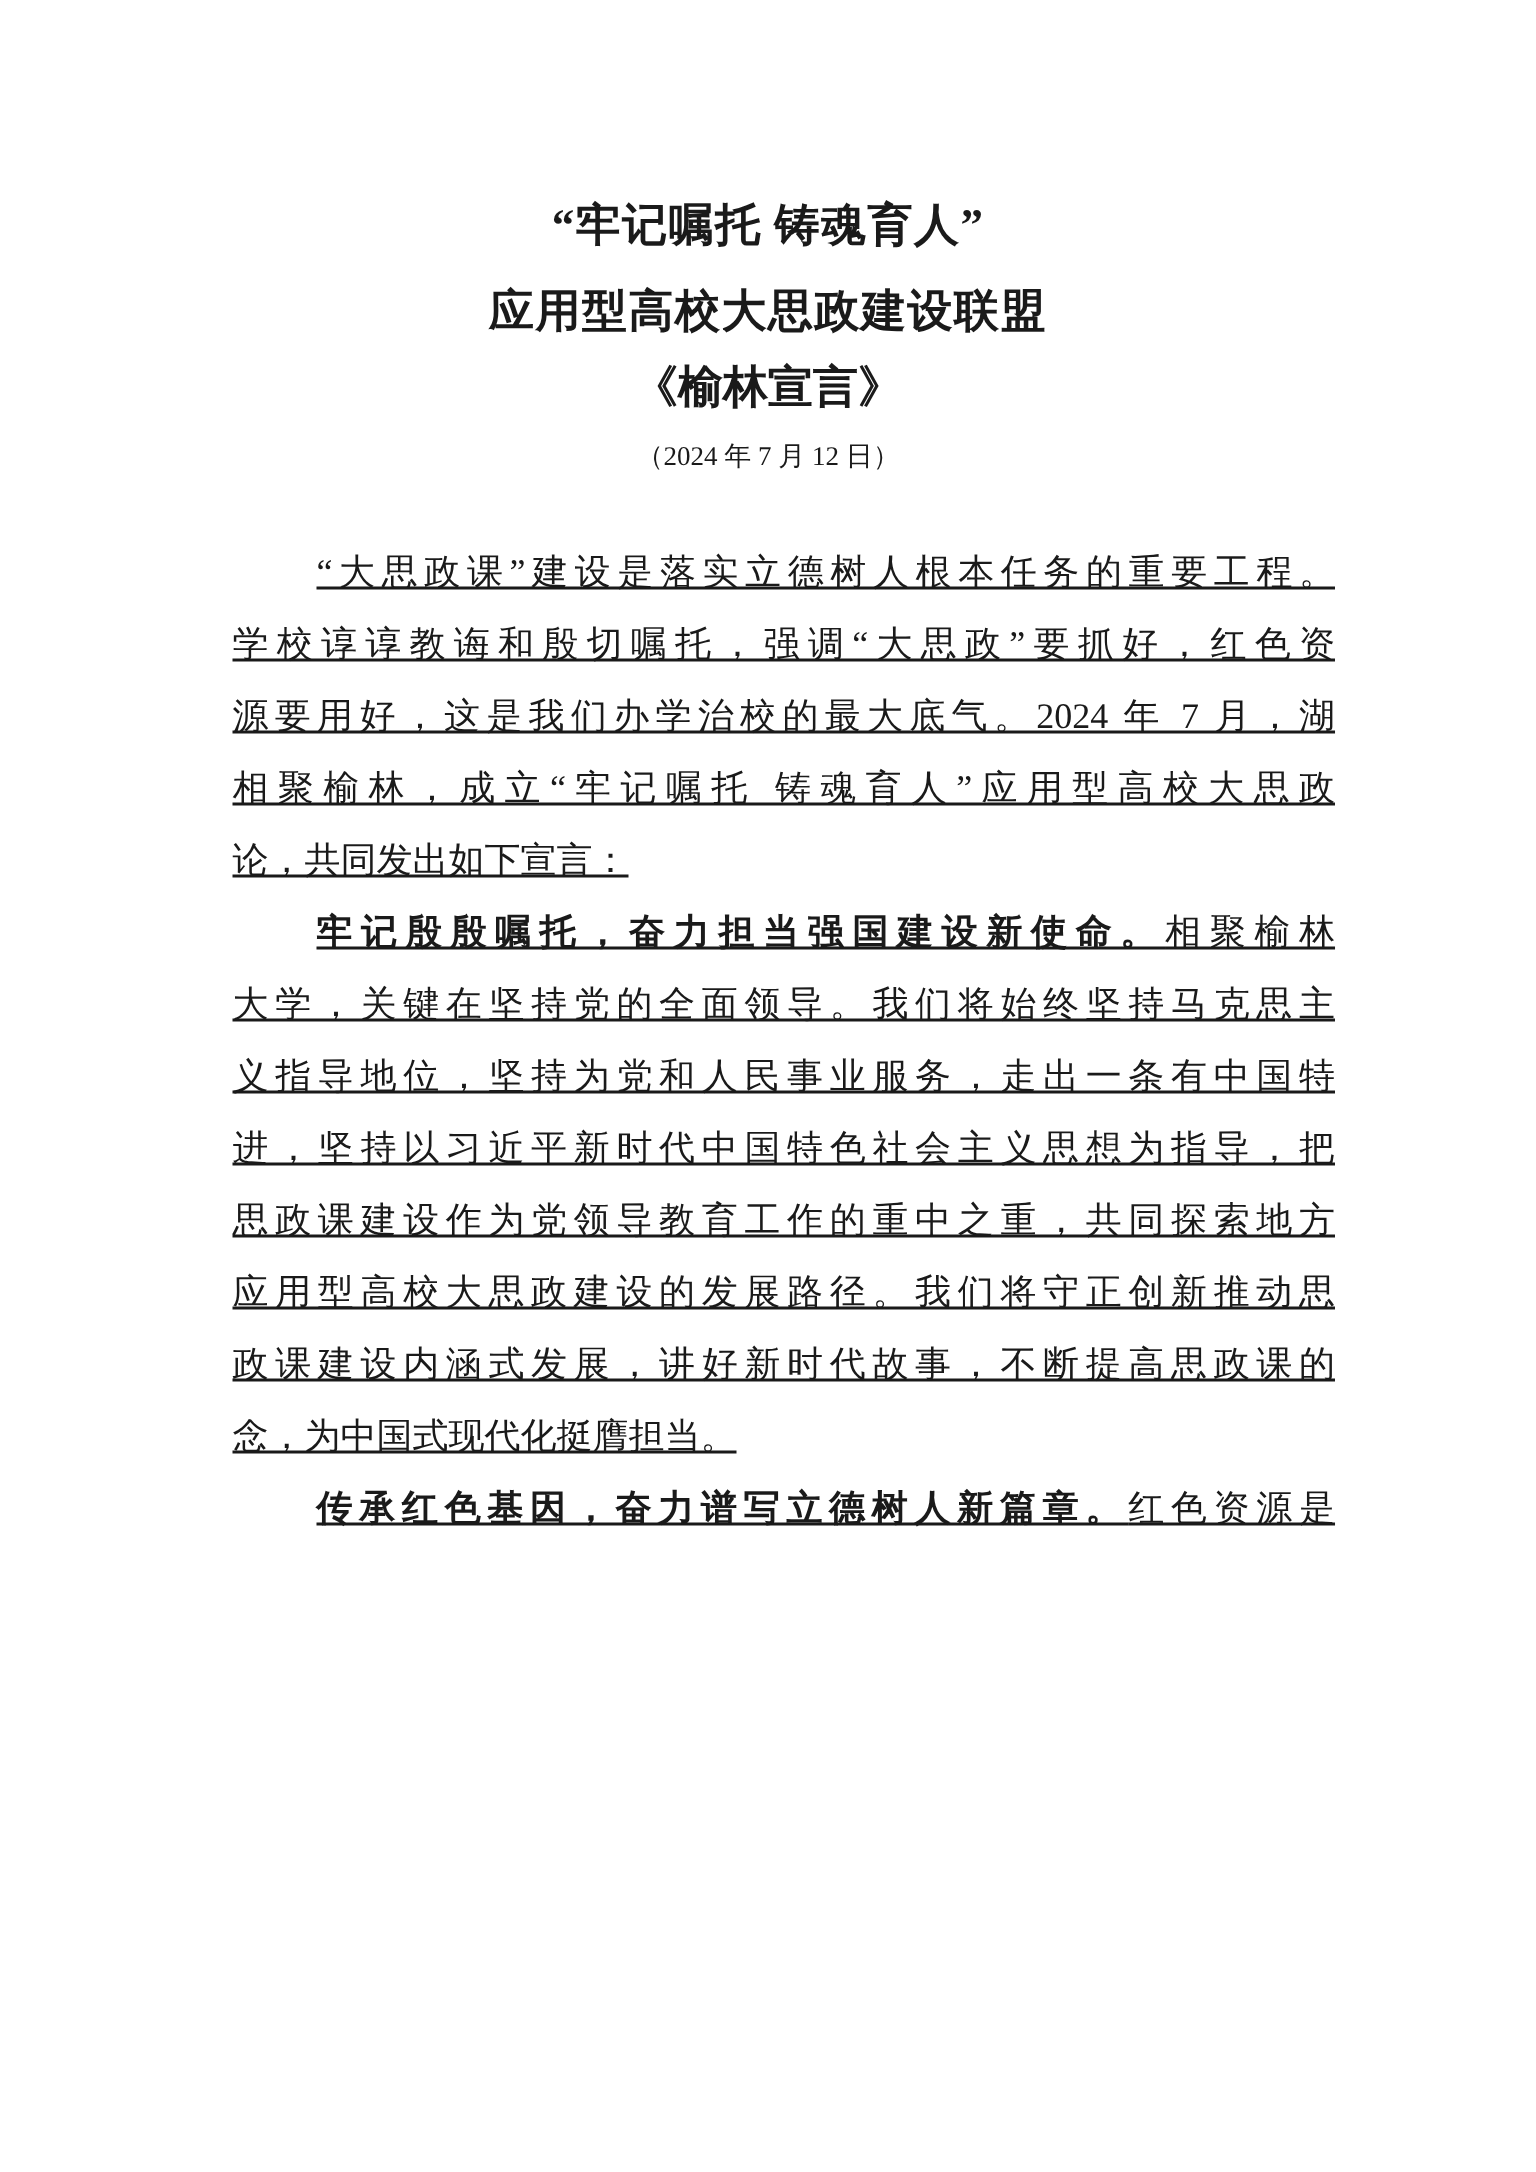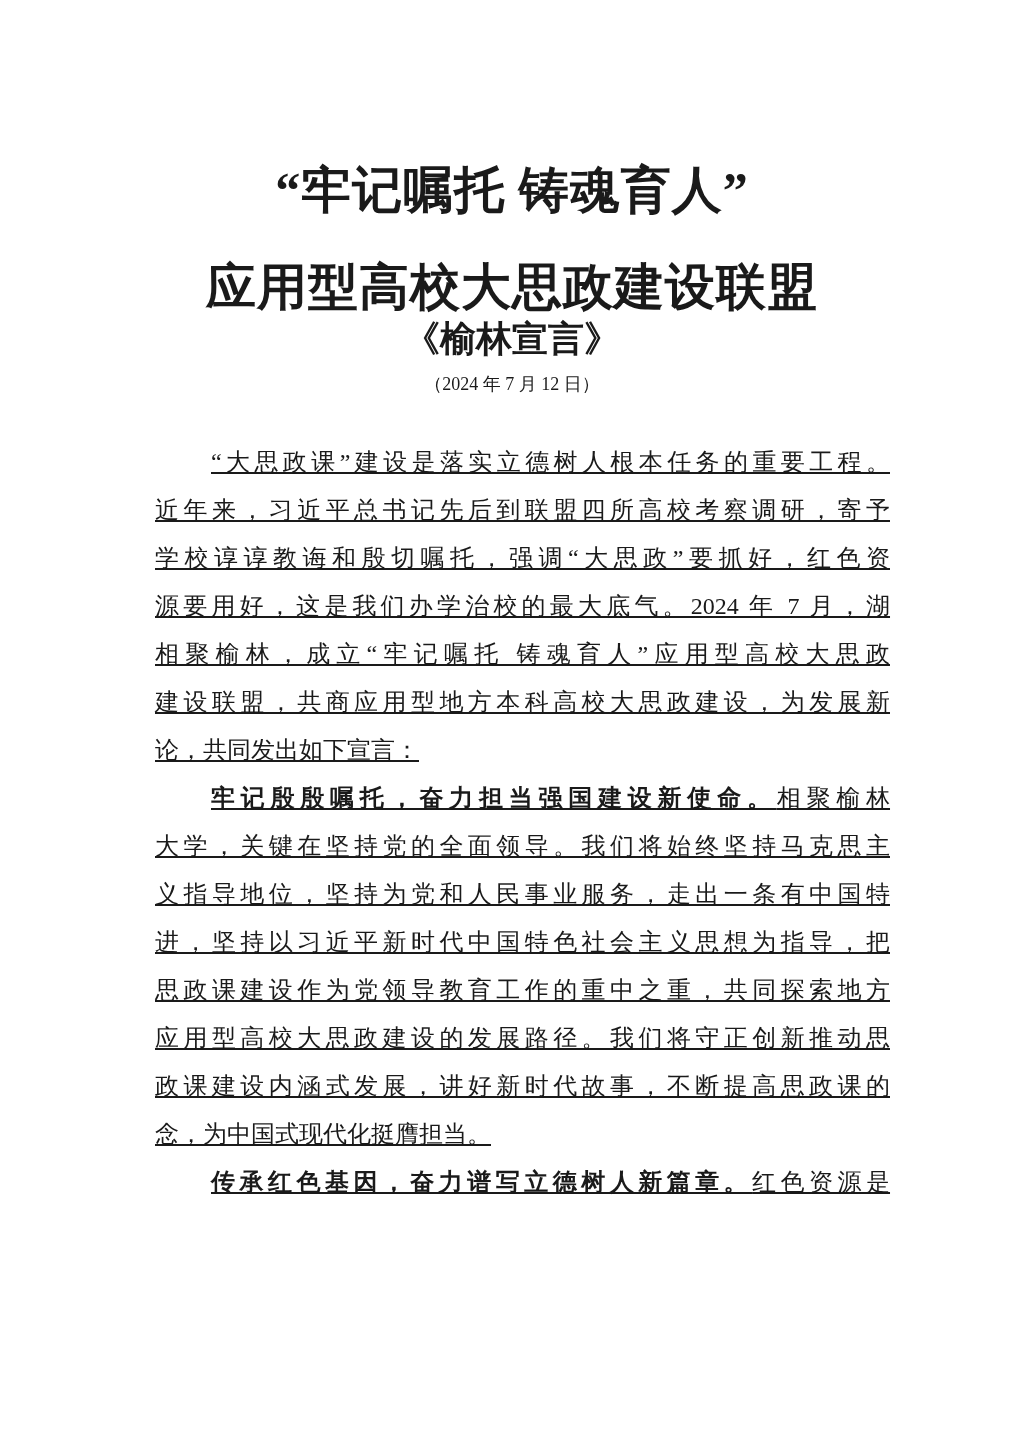--- a/index.html
+++ b/index.html
@@ -13,29 +13,28 @@
     box-sizing:border-box;
     padding:122px 134px 0 155px;
     overflow:hidden;
     font-family:"Liberation Serif","DejaVu Serif",serif;
   }
   .title-block {
     margin:0 -134px 0 -155px;   
     text-align:center;
   }
   .title-main {
-    font-size:50px;
+    font-size:30px;
     font-weight:700;
     line-height:57px;
     letter-spacing:1px;
     white-space:nowrap;
-    margin-top:40px;
   }
   .subtitle {
-    font-size:36px;
+    font-size:30px;
     font-weight:700;
     line-height:46px;
   }
   .date-line {
     font-size:18px;
     line-height:44px;
   }
   .doc-body {
     margin-top:32px;
     font-size:24px;
@@ -63,25 +62,23 @@
 
 <div class="page">
   <header class="title-block">
     <div class="title-main">“牢记嘱托 铸魂育人”</div>
     <div class="title-main">应用型高校大思政建设联盟</div>
     <div class="subtitle">《榆林宣言》</div>
     <div class="date-line">（2024 年 7 月 12 日）</div>
   </header>
   <main class="doc-body">
       <div class="line indent"><span class="seg">“大思政课”建设是落实立德树人根本任务的重要工程。</span></div>
-      <div class="line"><span class="seg">近年来，习近平总书记先后到联盟四所高校考察调研，寄予</span></div>
       <div class="line"><span class="seg">学校谆谆教诲和殷切嘱托，强调“大思政”要抓好，红色资</span></div>
       <div class="line"><span class="seg">源要用好，这是我们办学治校的最大底气。2024 年 7 月，湖</span></div>
       <div class="line"><span class="seg">相聚榆林，成立“牢记嘱托 铸魂育人”应用型高校大思政</span></div>
-      <div class="line"><span class="seg">建设联盟，共商应用型地方本科高校大思政建设，为发展新</span></div>
       <div class="line last"><span class="seg">论，共同发出如下宣言：</span></div>
       <div class="line indent"><span class="seg bold">牢记殷殷嘱托，奋力担当强国建设新使命。</span><span class="seg">相聚榆林</span></div>
       <div class="line"><span class="seg">大学，关键在坚持党的全面领导。我们将始终坚持马克思主</span></div>
       <div class="line"><span class="seg">义指导地位，坚持为党和人民事业服务，走出一条有中国特</span></div>
       <div class="line"><span class="seg">进，坚持以习近平新时代中国特色社会主义思想为指导，把</span></div>
       <div class="line"><span class="seg">思政课建设作为党领导教育工作的重中之重，共同探索地方</span></div>
       <div class="line"><span class="seg">应用型高校大思政建设的发展路径。我们将守正创新推动思</span></div>
       <div class="line"><span class="seg">政课建设内涵式发展，讲好新时代故事，不断提高思政课的</span></div>
       <div class="line last"><span class="seg">念，为中国式现代化挺膺担当。</span></div>
       <div class="line indent"><span class="seg bold">传承红色基因，奋力谱写立德树人新篇章。</span><span class="seg">红色资源是</span></div>

